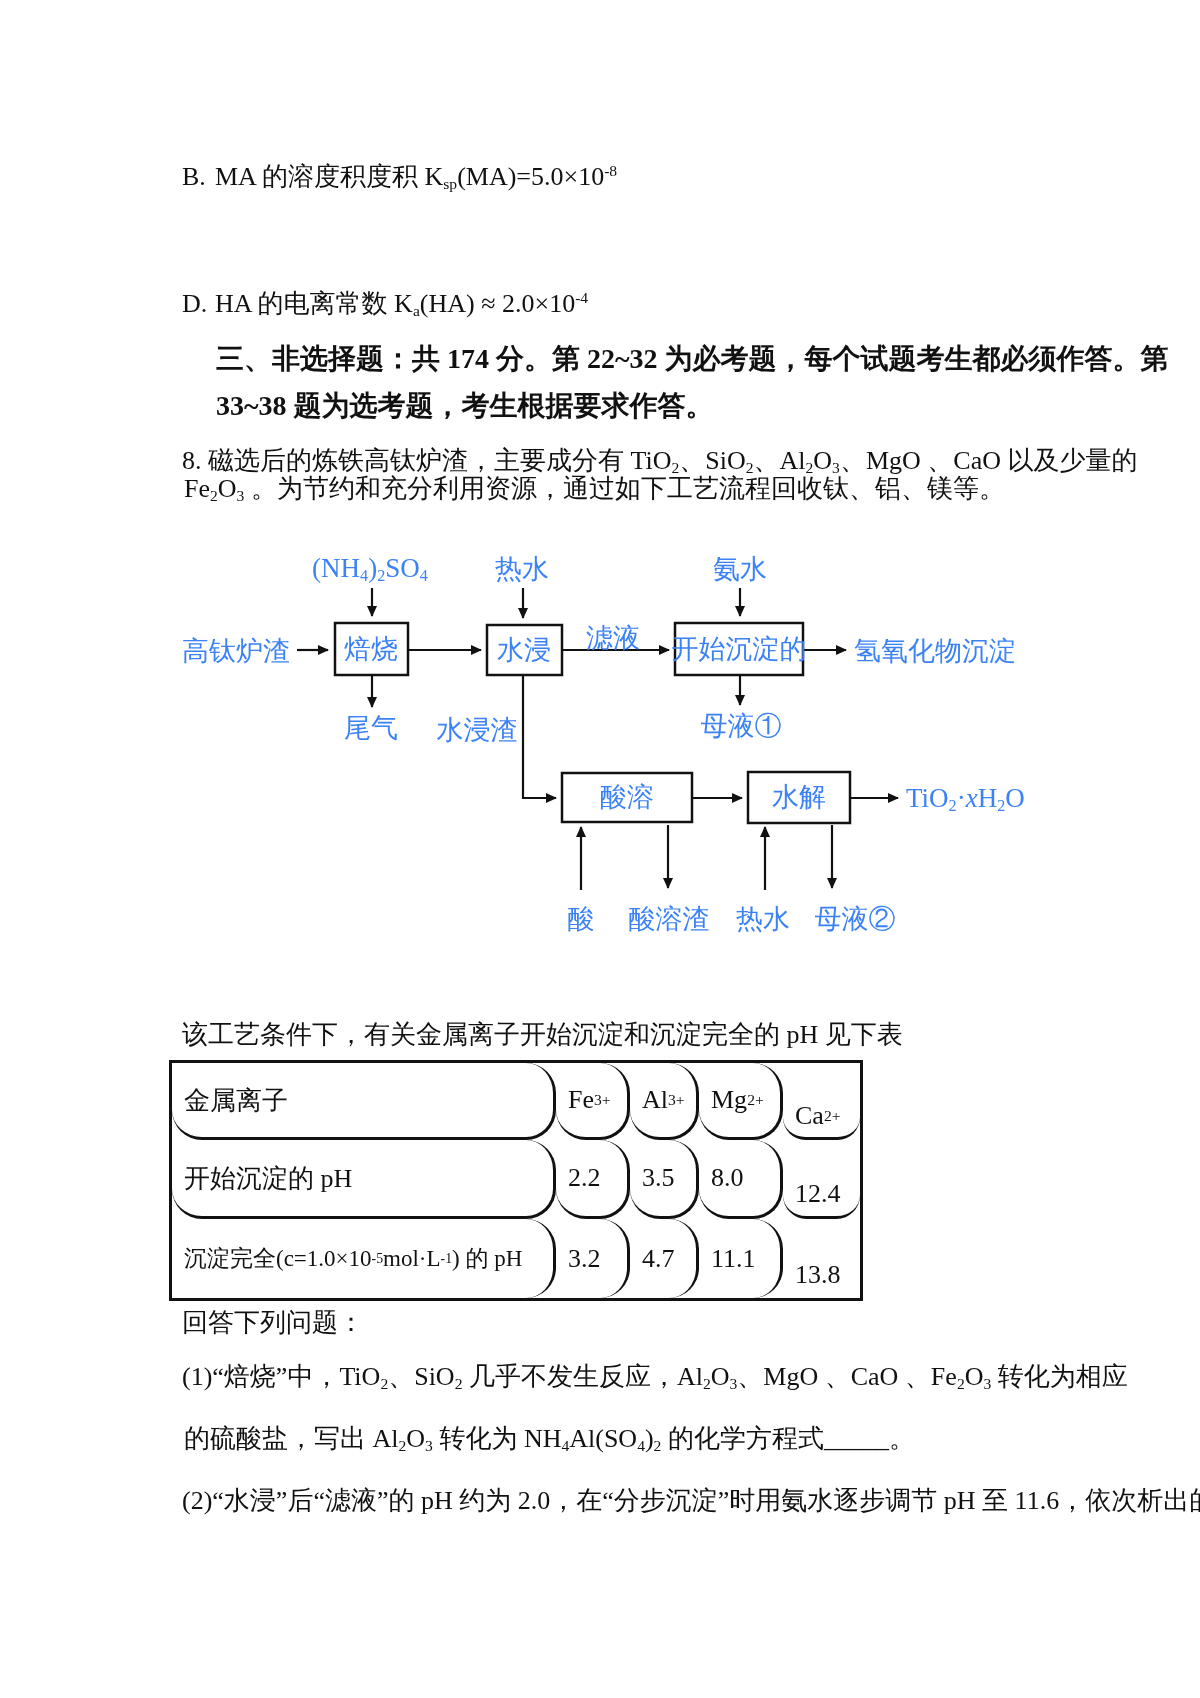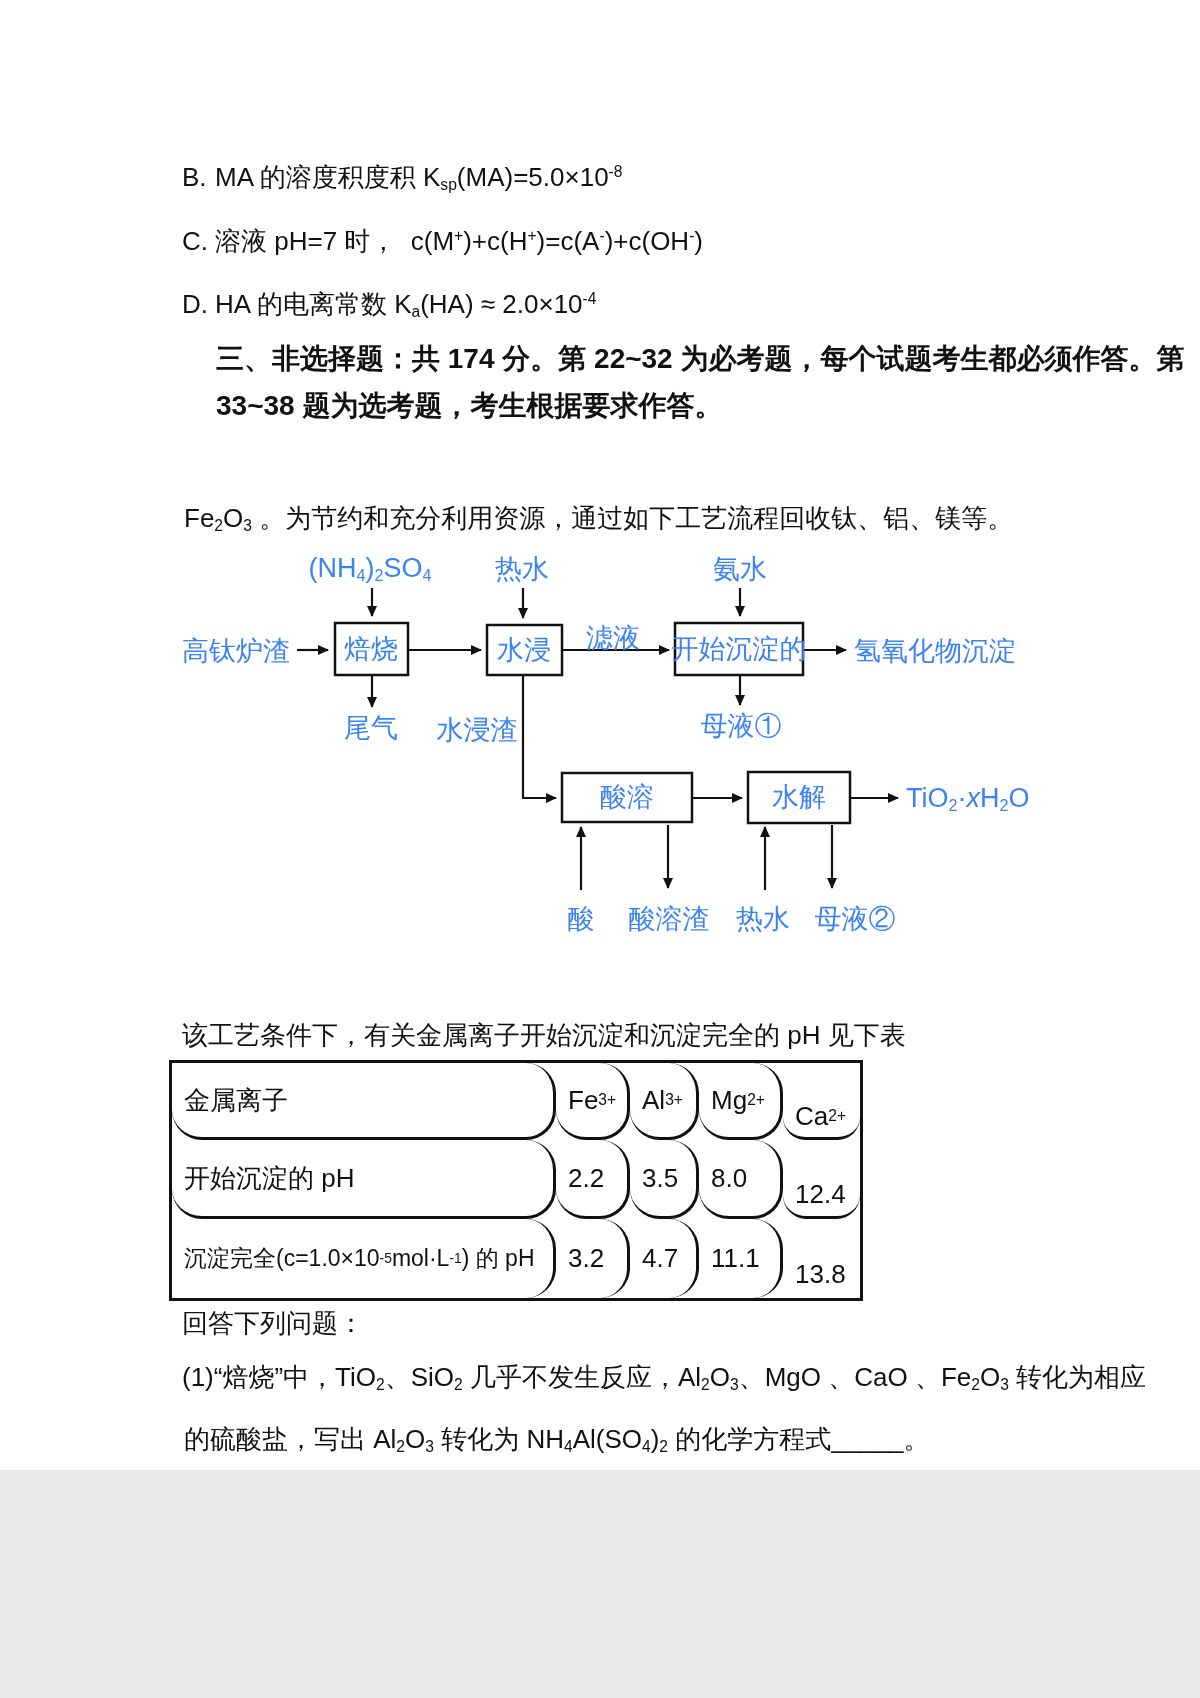--- a/index.html
+++ b/index.html
@@ -1,19 +1,19 @@
 <!DOCTYPE html>
 <html><head>
 <meta charset="utf-8">
 <style>
   html,body{margin:0;padding:0;background:#e8e8e8;}
   .page{
-    position:relative;width:1200px;height:1470px;margin:0 auto;
+    position:relative;width:1200px;height:1698px;margin:0 auto;
     background:#ffffff;color:#111;overflow:hidden;
-    font-family:Liberation Sans, sans-serif;
+    font-family:Liberation Serif, serif;
   }
   .ln{position:absolute;white-space:pre;font-size:26px;line-height:34px;color:#111;}
   .hd{font-weight:bold;font-size:28px;line-height:38px;margin-left:36px;}
   .letter{display:inline-block;width:33px;}
   sub{font-size:60%;vertical-align:-0.25em;line-height:0;}
   sup{font-size:60%;vertical-align:0.55em;line-height:0;}
   i{font-style:italic;}
   
   .diagram{position:absolute;left:0;top:0;width:1200px;height:1698px;}
   .dl{position:absolute;white-space:pre;font-size:27px;line-height:32px;color:#3b82f6;}
@@ -35,27 +35,27 @@
   .ph-table>div:nth-child(5n){border-right:none;margin-top:32px;}
   .ph-table>div:nth-child(n+11){border-bottom:none;padding-left:12px;}
   .ph-table>div.small{font-size:23px;}
 </style>
 </head>
 <body>
 
 <div class="page">
 
   <div class="ln" style="left:182px;top:160px"><span class="letter">B.</span><span>MA 的溶度积度积 K<sub>sp</sub>(MA)=5.0×10<sup>-8</sup></span></div>
-  <div class="ln" style="left:182px;top:224px"><span class="letter">C.</span><span>溶液 pH=7 时，  c(M<sup>+</sup>)+c(H<sup>+</sup>)=c(A<sup>-</sup>)+c(OH<sup>-</sup>)</span></div>
   <div class="ln" style="left:182px;top:287px"><span class="letter">D.</span><span>HA 的电离常数 K<sub>a</sub>(HA) ≈ 2.0×10<sup>-4</sup></span></div>
 
   <div class="ln hd" style="left:180px;top:340px">三、非选择题：共 174 分。第 22~32 为必考题，每个试题考生都必须作答。第</div>
   <div class="ln hd" style="left:180px;top:387px">33~38 题为选考题，考生根据要求作答。</div>
 
-  <div class="ln" style="left:184px;top:501px">Fe<sub>2</sub>O<sub>3</sub> 。为节约和充分利用资源，通过如下工艺流程回收钛、铝、镁等。</div>
+  <div class="ln" style="left:182px;top:444px">8. 磁选后的炼铁高钛炉渣，主要成分有 TiO<sub>2</sub>、SiO<sub>2</sub>、Al<sub>2</sub>O<sub>3</sub>、MgO 、CaO 以及少量的</div>
+  <div class="ln" style="left:184px;top:472px">Fe<sub>2</sub>O<sub>3</sub> 。为节约和充分利用资源，通过如下工艺流程回收钛、铝、镁等。</div>
 
   <svg class="diagram" viewBox="0 0 1200 1698">
     <defs>
       <marker id="arr" markerUnits="userSpaceOnUse" markerWidth="12" markerHeight="10" refX="10" refY="5" orient="auto">
         <path d="M0,0 L11,5 L0,10 Z" fill="#111"></path>
       </marker>
     </defs>
     <g stroke="#111" stroke-width="2.2" fill="none">
       <line x1="372" y1="588" x2="372" y2="616" marker-end="url(#arr)"></line>
       <line x1="523" y1="588" x2="523" y2="618" marker-end="url(#arr)"></line>

